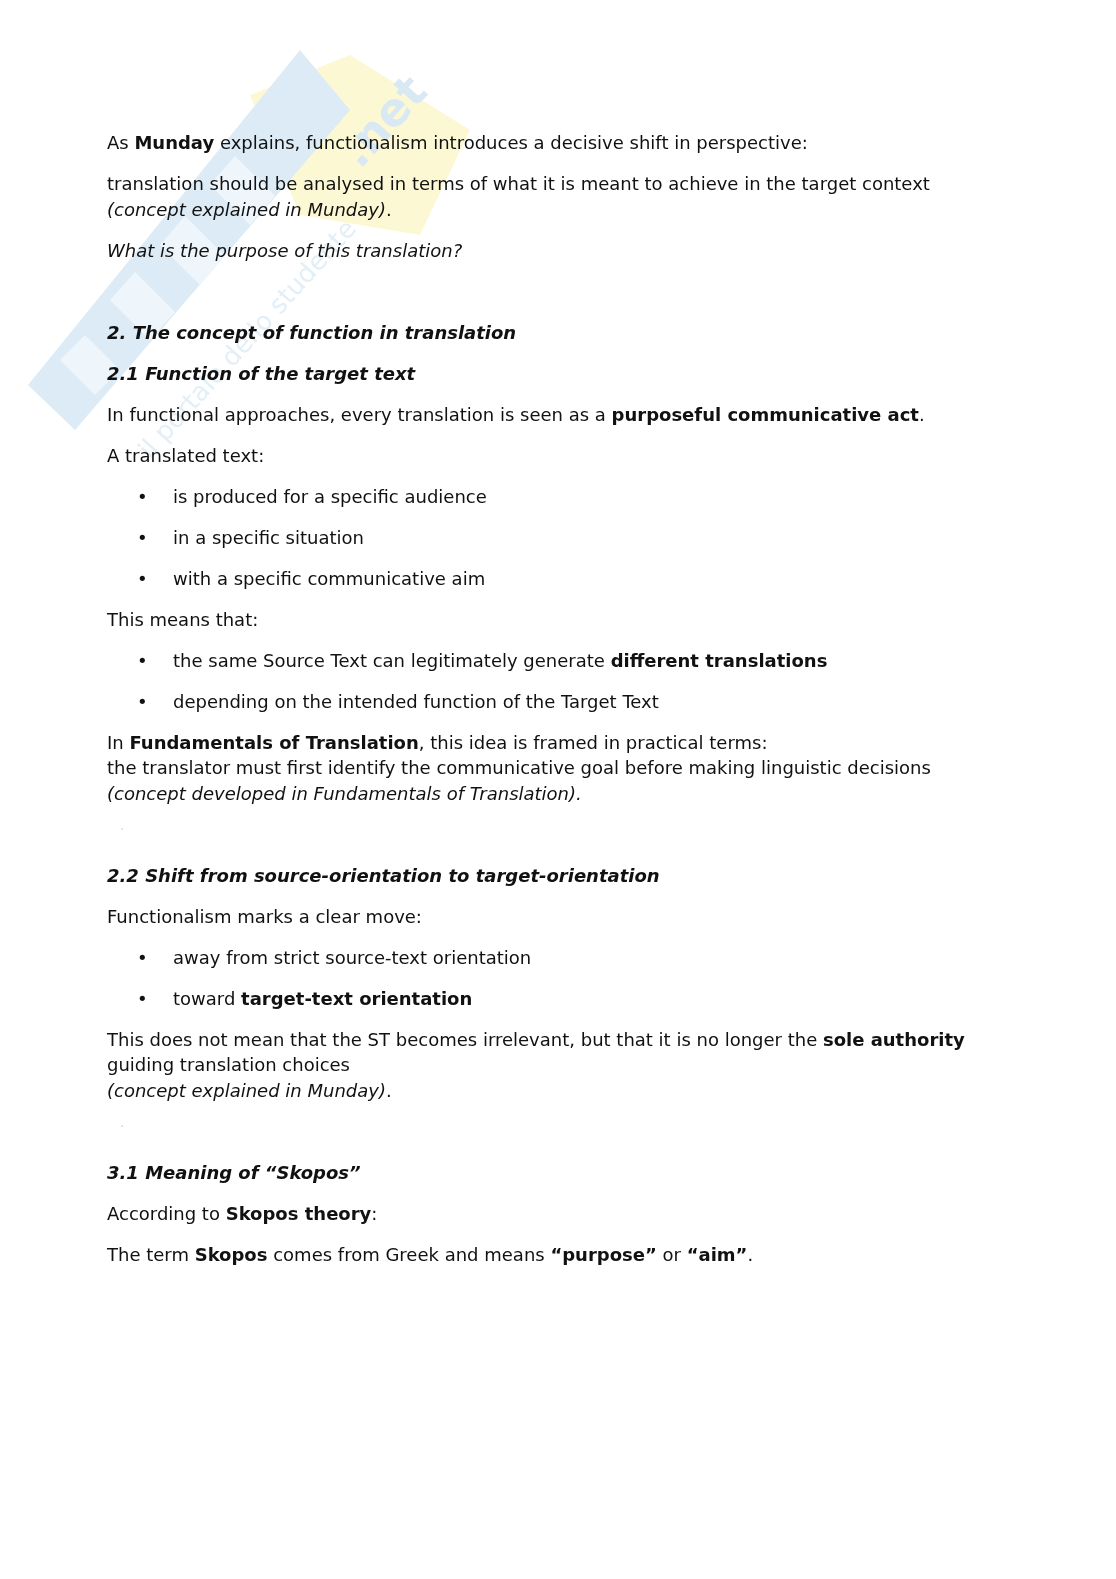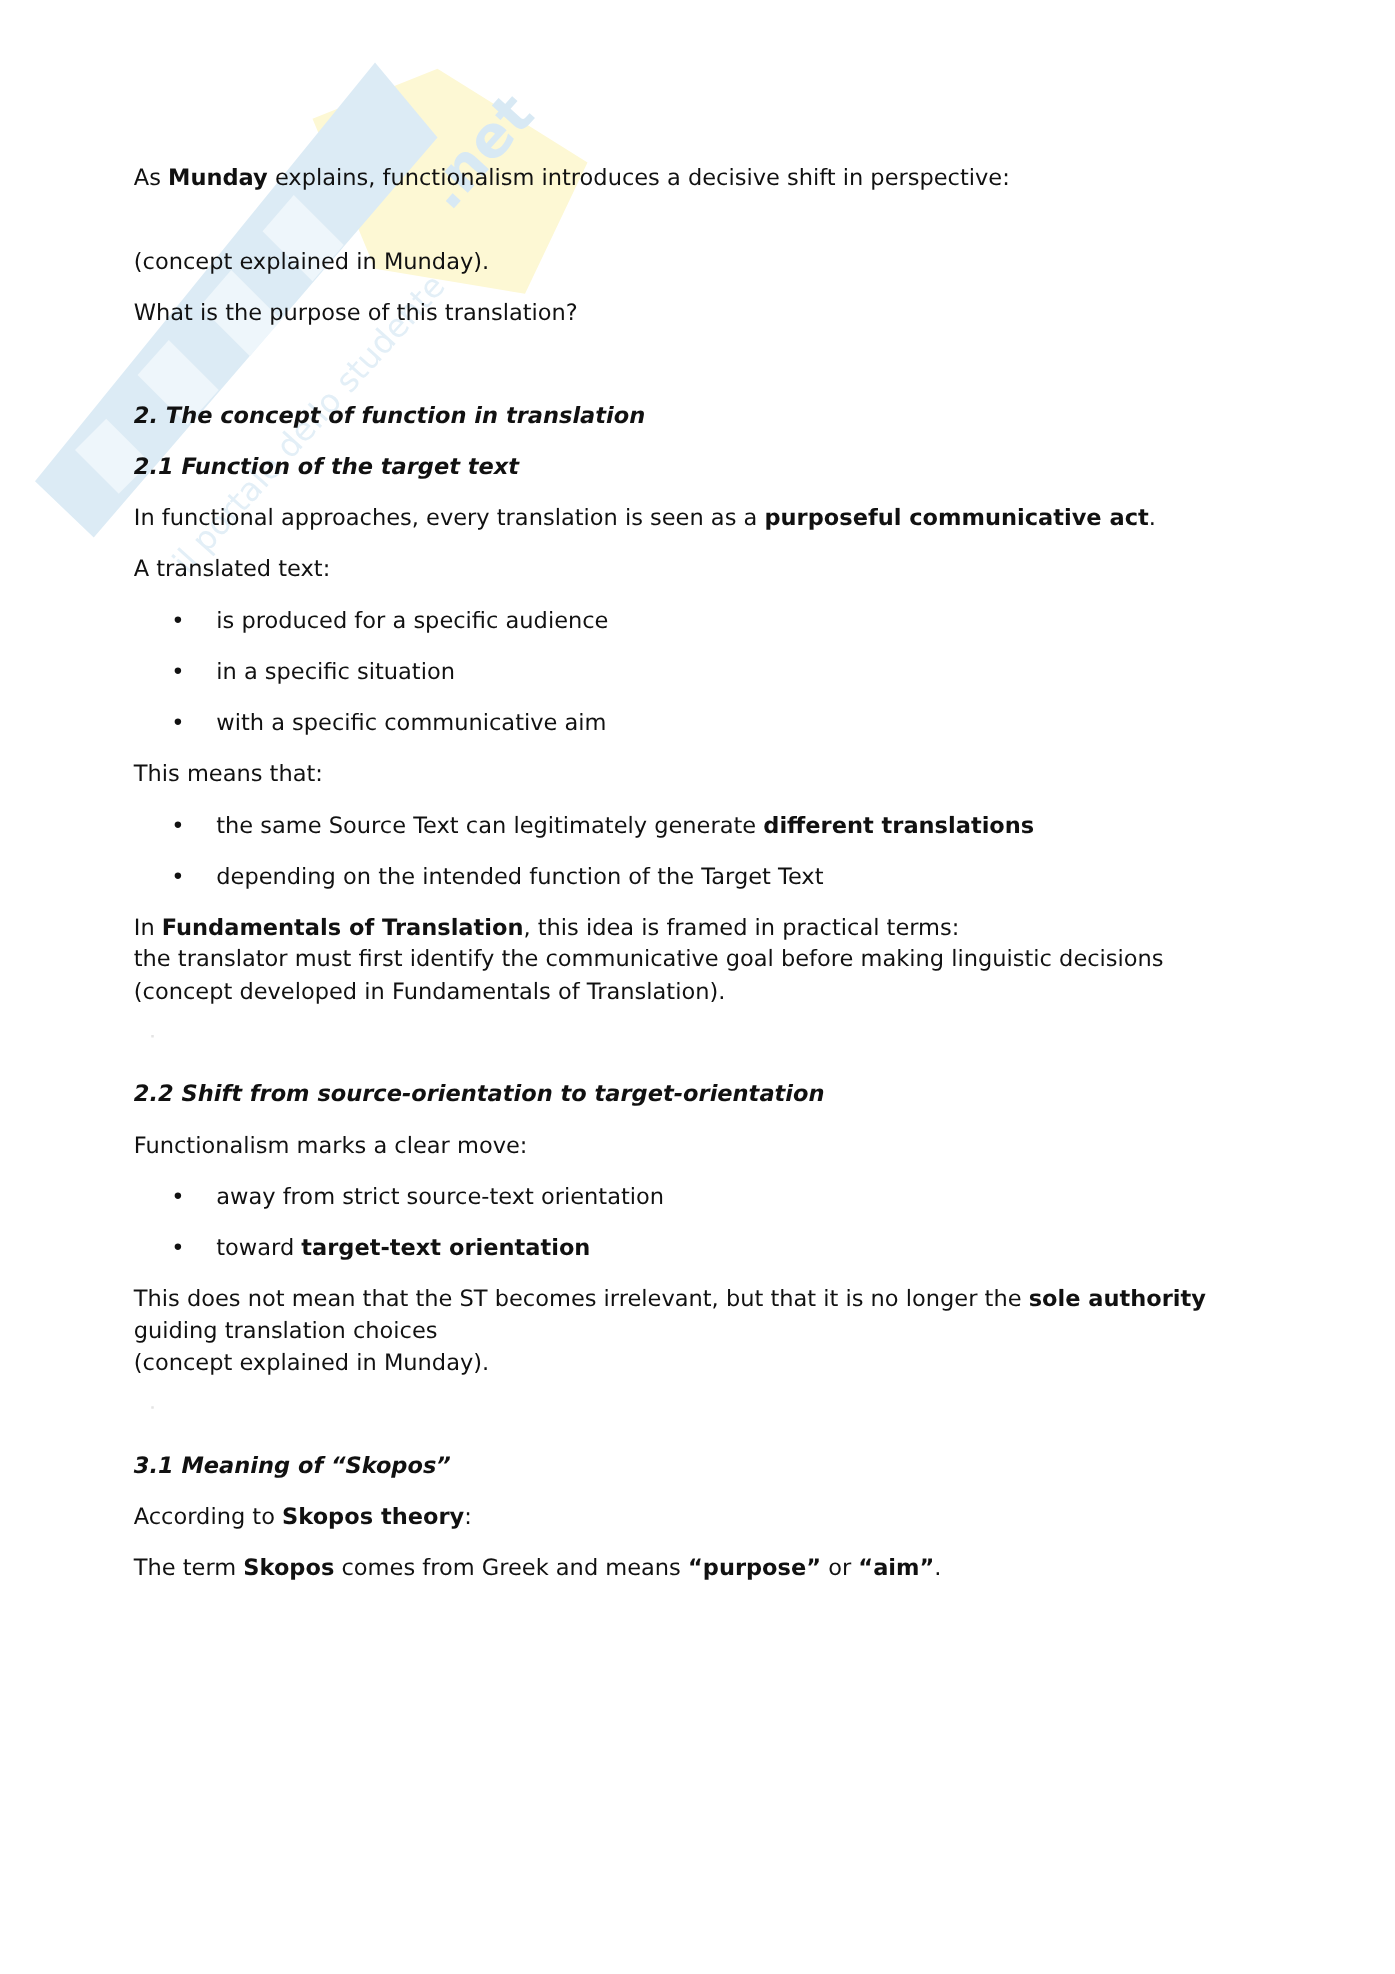--- a/index.html
+++ b/index.html
@@ -10,21 +10,21 @@
   .wm { position: absolute; left: 0; top: 0; width: 520px; height: 480px; pointer-events: none; z-index: 0; }
 
   .content {
     position: absolute; left: 107px; top: 130px; width: 900px; z-index: 1;
     font-family: "DejaVu Sans", sans-serif; font-size: 18px; line-height: 25.5px; color: #111;
   }
   .p { margin: 0 0 15.5px 0; min-height: 25.5px; }
   .spacer { margin: 0 0 15.5px 0; height: 25.5px; position: relative; }
   .dot { position: absolute; left: 14px; top: 6px; width: 2px; height: 2px; background: #e4e4e4; }
   .b { font-weight: bold; }
-  .i { }
+  .i { font-style: italic; }
   .h { font-weight: bold; font-style: italic; }
   ul.list { list-style: none; margin: 0; padding: 0; }
   ul.list li { position: relative; padding-left: 66px; margin: 0 0 15.5px 0; line-height: 25.5px; }
   ul.list li .bullet { position: absolute; left: 30px; top: 0; }
 </style>
 </head>
 <body>
 
 <div class="page">
 
@@ -36,21 +36,21 @@
     <polygon points="160,245 200,285 225,256 185,216" fill="#eef6fb"></polygon>
     <polygon points="210,185 250,225 275,196 235,156" fill="#eef6fb"></polygon>
     <text x="360" y="170" font-family="DejaVu Sans, sans-serif" font-size="46" font-weight="bold" fill="#d8e9f4" transform="rotate(-48 360 170)">.net</text>
     <text x="150" y="460" font-family="DejaVu Sans, sans-serif" font-size="26" fill="#e3eff7" transform="rotate(-48 150 460)">il portale dello studente</text>
   </svg>
 
   <div class="content">
 
     <p class="p"><span>As </span><span class="b">Munday</span><span> explains, functionalism introduces a decisive shift in perspective:</span></p>
 
-    <p class="p"><br><span class="i">(concept explained in Munday)</span><span>.</span></p>
+    <p class="p"><span>translation should be analysed in terms of what it is meant to achieve in the target context</span><br><span class="i">(concept explained in Munday)</span><span>.</span></p>
 
 
     <p class="p i">What is the purpose of this translation?</p>
 
     <div class="spacer"></div>
 
     <p class="p h">2. The concept of function in translation</p>
 
     <p class="p h">2.1 Function of the target text</p>
 

